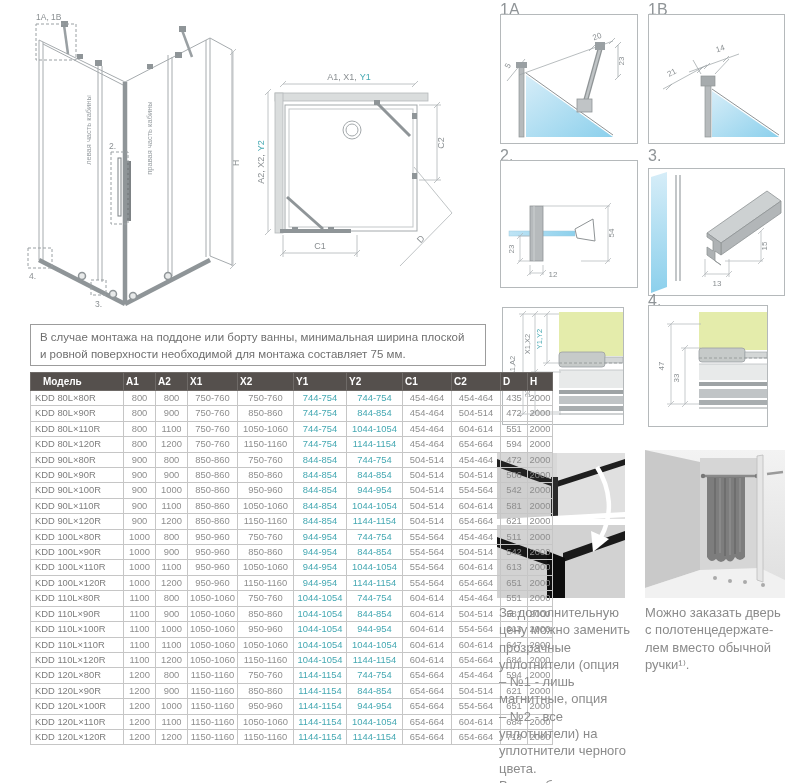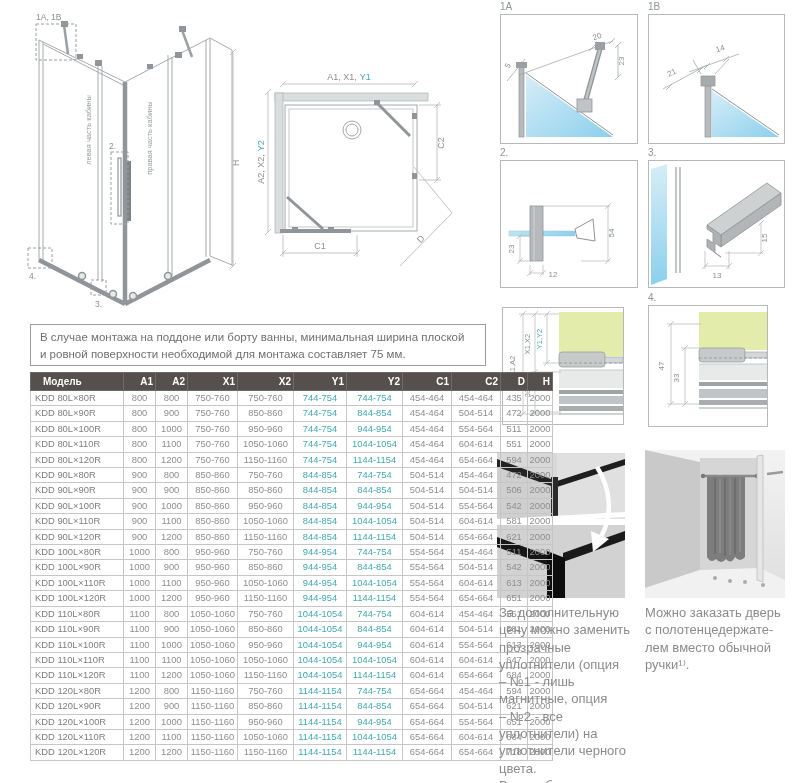--- a/index.html
+++ b/index.html
@@ -7,29 +7,29 @@
         font-family:"Liberation Sans","DejaVu Sans",sans-serif;}
   .abs{position:absolute;}
   
   .note{left:30px;top:324px;width:456px;height:42px;box-sizing:border-box;
         border:1px solid #9c9c9c;color:#6f6f6f;font-size:11.5px;line-height:1.45;
         padding:4px 9px;white-space:pre-line;}
   
   table.spec{position:absolute;left:30px;top:372px;width:457px;border-collapse:collapse;
         table-layout:fixed;font-size:9.4px;color:#8e8e8e;}
   table.spec th{background:#55504d;color:#fff;font-weight:bold;font-size:10px;height:17px;
-        border:1px solid #6e6a67;padding:0 2px;text-align:right;}
+        border:1px solid #6e6a67;padding:0 2px;text-align:left;}
   table.spec th.model{text-align:left;padding-left:12px;}
   table.spec td{border:1px solid #c6c6c6;text-align:center;height:14.4px;line-height:14.4px;
         padding:0;overflow:hidden;white-space:nowrap;}
   table.spec td.model{text-align:left;padding-left:4px;color:#7e7e7e;margin-left:18px;}
   table.spec td.teal{color:#44a8b2;}
   
   .dbox{box-sizing:border-box;border:1px solid #b5b9bb;background:#fff;}
-  .dlabel{font-size:10px;color:#8f9497;}
+  .dlabel{font-size:16px;color:#8f9497;}
   
   .caption{font-size:13px;line-height:1.33;color:#8b8b8b;white-space:pre-line;}
   svg text{font-family:"Liberation Sans","DejaVu Sans",sans-serif;}
 </style>
 </head>
 <body>
 
 <div id="page">
 
   <svg class="abs" style="left:25px;top:8px" width="220" height="310" viewBox="0 0 220 310">
@@ -251,21 +251,21 @@
         <line x1="26" y1="115" x2="32" y2="109"></line>
           <line x1="39" y1="115" x2="45" y2="109"></line>
       </g>
       <text transform="rotate(-90 113 72)" x="113" y="72" font-size="8" fill="#8a8f92" text-anchor="middle">54</text>
       <text transform="rotate(-90 13 88)" x="13" y="88" font-size="8" fill="#8a8f92" text-anchor="middle">23</text>
       <text x="52" y="116" font-size="8" fill="#8a8f92" text-anchor="middle">12</text>
     </svg>
   </div>
 
   <div class="abs dlabel" style="left:648px;top:147px">3.</div>
-  <div class="abs dbox" style="left:648px;top:160px;width:137px;height:128px">
+  <div class="abs dbox" style="left:648px;top:168px;width:137px;height:128px">
     <svg width="135" height="126" viewBox="0 0 135 126">
       <defs>
           <linearGradient id="gb4" x1="0" y1="0" x2="0" y2="1">
         <stop offset="0" stop-color="#d6edf8"></stop>
             <stop offset="1" stop-color="#8cd0ec"></stop>
           </linearGradient>
         </defs>
       <polygon points="2,8 18,3 18,118 2,124" fill="url(#gb4)"></polygon>
       <g stroke="#9aa0a3" stroke-width="1.2" fill="none">
         <line x1="27" y1="6" x2="27" y2="112"></line>
@@ -447,33 +447,20 @@
           <td>750-760</td>
           <td>850-860</td>
           <td class="teal">744-754</td>
           <td class="teal">844-854</td>
           <td>454-464</td>
           <td>504-514</td>
           <td>472</td>
           <td>2000</td>
         </tr>
         <tr>
-          <td class="model">KDD 80L×100R</td>
-          <td>800</td>
-          <td>1000</td>
-          <td>750-760</td>
-          <td>950-960</td>
-          <td class="teal">744-754</td>
-          <td class="teal">944-954</td>
-          <td>454-464</td>
-          <td>554-564</td>
-          <td>511</td>
-          <td>2000</td>
-        </tr>
-        <tr>
           <td class="model">KDD 80L×110R</td>
           <td>800</td>
           <td>1100</td>
           <td>750-760</td>
           <td>1050-1060</td>
           <td class="teal">744-754</td>
           <td class="teal">1044-1054</td>
           <td>454-464</td>
           <td>604-614</td>
           <td>551</td>

